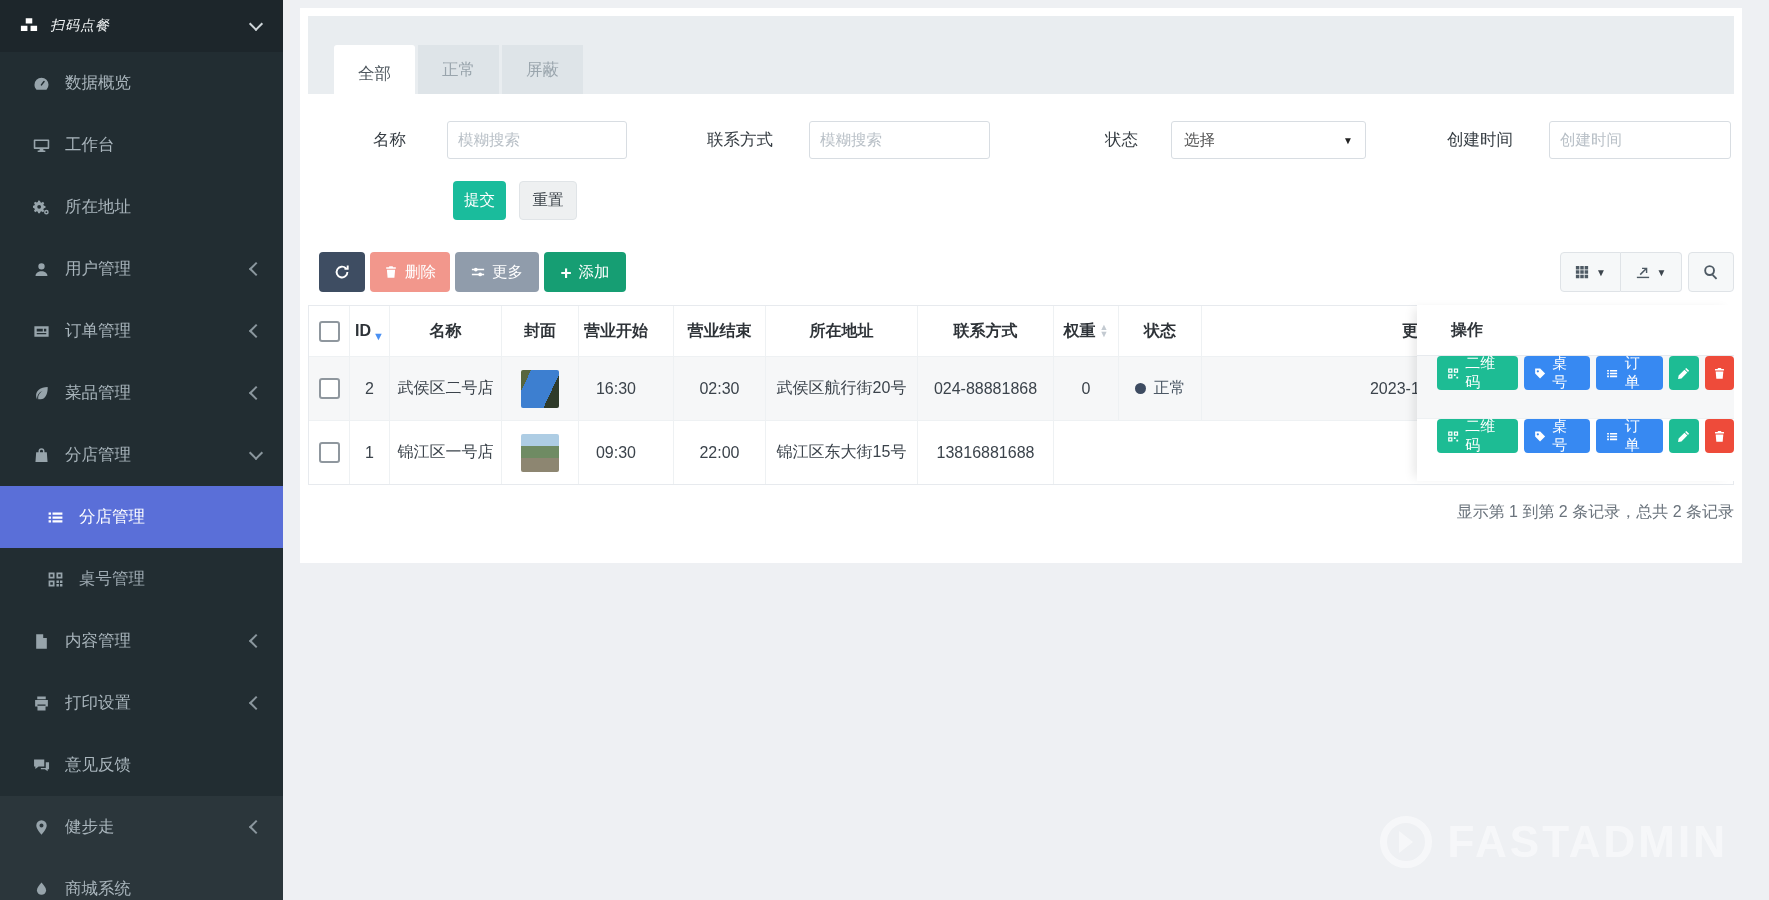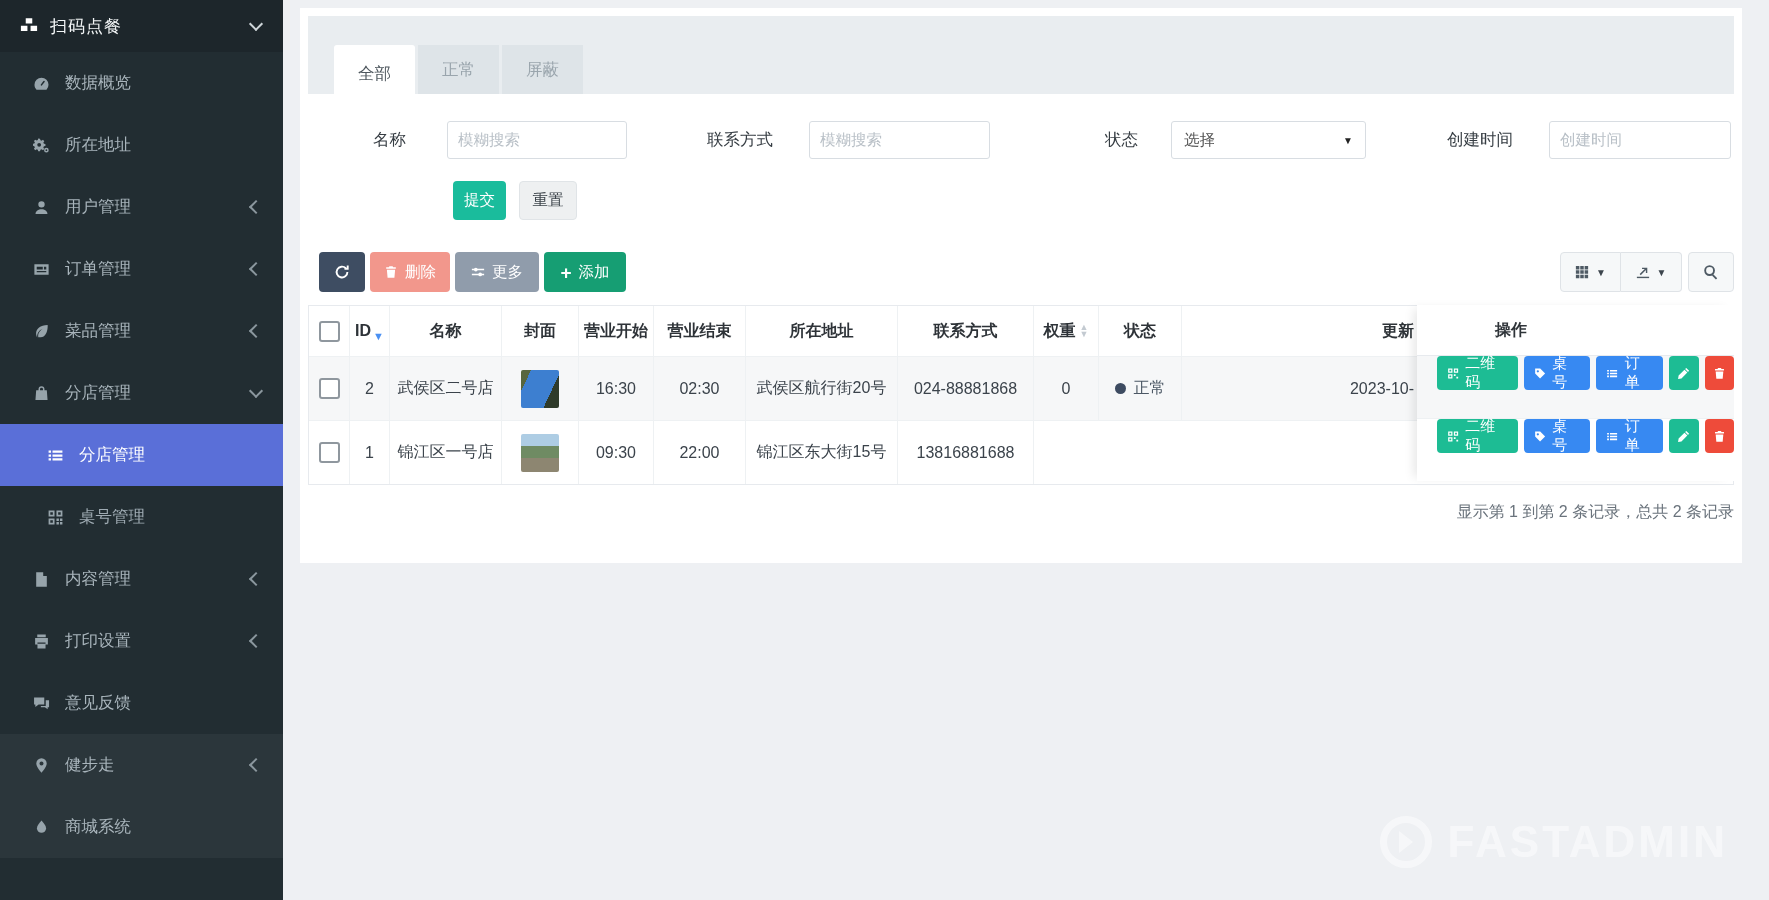--- a/index.html
+++ b/index.html
@@ -3,21 +3,21 @@
 <meta charset="utf-8">
 <style>
   html,body{margin:0;padding:0;width:1769px;height:900px;overflow:hidden;
     font-family:"Liberation Sans","DejaVu Sans",sans-serif;}
   .app{display:flex;width:1769px;height:900px;}
 
   
   .sidebar{width:283px;min-width:283px;height:900px;background:#222d32;overflow:hidden;}
   .brand{height:52px;background:#1d262b;display:flex;align-items:center;padding:0 22px 0 20px;color:#f2f5f6;}
   .brand .blogo{color:#fff;display:flex;margin-right:12px;}
-  .brand .btxt{font-size:17px;letter-spacing:1px;}
+  .brand .btxt{font-size:14px;letter-spacing:1px;font-style:italic;}
   .brand .chev{margin-left:auto;}
   .sitem{height:62px;display:flex;align-items:center;padding:0 22px 0 30px;color:#a9b5bc;cursor:pointer;}
   .sitem .sicon{width:22px;display:flex;justify-content:center;color:#97a4ab;margin-right:13px;}
   .sitem .slabel{font-size:16.5px;}
   .sitem .chev{margin-left:auto;}
   .sitem.sub{padding-left:44px;color:#9fabb3;}
   .sitem.active{background:#5a6fd8;color:#fff;}
   .sitem.active .sicon{color:#fff;}
   .sitem.alt{background:#2b363b;}
   svg{display:block;}
@@ -73,35 +73,35 @@
   
   .tblwrap{position:relative;margin-top:13px;width:1426px;}
   .tbl{width:1426px;border:1px solid #e7eaee;box-sizing:border-box;}
   .tr{display:flex;height:63px;border-top:1px solid #eef1f3;}
   .tr.th{height:50px;border-top:none;}
   .tr.stripe{background:#f6f7f8;}
   .td{display:flex;align-items:center;justify-content:center;box-sizing:border-box;border-left:1px solid #eef1f3;
       font-size:16px;color:#3b434b;overflow:hidden;}
   .td:first-child{border-left:none;}
   .tr.th .td{font-size:16px;color:#2e3338;font-weight:bold;}
-  .c0{width:40px;}.c1{width:40px;}.c2{width:112px;}.c3{width:77px;}.c4{width:75px;}.c5{width:92px;}
+  .c0{width:40px;}.c1{width:40px;}.c2{width:112px;}.c3{width:77px;}.c4{width:75px;}.c5{width:92px;margin-left:20px;}
   .c6{width:152px;}.c7{width:136px;}.c8{width:65px;}.c9{width:83px;}
   .c10{width:237px;justify-content:flex-end;padding-right:4px;}
   .cb{width:17px;height:17px;border:2px solid #8f979e;border-radius:3px;background:#fff;cursor:pointer;}
   .caret-id{color:#4a90f2;font-size:11px;margin-left:2px;margin-top:10px;}
   .sorts{display:flex;flex-direction:column;margin-left:4px;color:#c3cad1;font-size:9px;line-height:7px;}
   .cover{width:38px;height:38px;border-radius:2px;}
   .cover.c-sign{background:linear-gradient(115deg,#57663d 0 18%,#3d7fd0 18% 72%,#2f3b2a 72%);}
   .cover.c-bldg{background:linear-gradient(180deg,#aecde4 0 32%,#6f8b63 32% 64%,#8d8671 64%);}
   .dot{width:11px;height:11px;border-radius:50%;background:#3d4b61;margin-right:8px;}
   .statustxt{color:#4c5865;}
 
   .ops{position:absolute;top:0;right:0;width:317px;height:176px;background:#fff;
        box-shadow:-7px 0 10px -4px rgba(0,0,0,0.10);}
-  .ops .ohead{height:50px;display:flex;align-items:center;padding-left:78px;font-weight:bold;
+  .ops .ohead{height:50px;display:flex;align-items:center;padding-left:34px;font-weight:bold;
        font-size:16px;color:#2e3338;border-bottom:1px solid #e7eaee;}
   .ops .orow{height:63px;display:flex;padding-left:20px;gap:6px;box-sizing:border-box;}
   .ops .orow.stripe{background:#f6f7f8;border-bottom:1px solid #eef1f3;}
   .abtn{height:34px;border-radius:4px;color:#fff;display:inline-flex;align-items:center;gap:6px;
         padding:0 10px;font-size:15px;cursor:pointer;}
   .abtn svg{width:13px;height:13px;fill:currentColor;}
   .abtn.green{background:#1dbc94;}
   .abtn.blue{background:#3789f2;}
   .abtn.icon-only{width:31px;padding:0;justify-content:center;}
   .abtn.red{background:#ee4b3a;}
@@ -135,20 +135,28 @@
           <svg viewBox="0 0 16 16">
             <path d="M8 2.6A6.6 6.6 0 0 0 1.4 9.2c0 1.8.7 3.4 1.9 4.6h9.4a6.6 6.6 0 0 0 1.9-4.6A6.6 6.6 0 0 0 8 2.6z"></path>
             <rect x="7.3" y="4.6" width="1.4" height="5.4" rx=".7" transform="rotate(38 8 9.2)" fill="#222d32"></rect>
           </svg>
         </span>
       <span class="slabel">数据概览</span>
     </div>
     <div class="sitem">
       <span class="sicon">
           <svg viewBox="0 0 16 16" fill-rule="evenodd">
+            <path d="M1.5 2.3h13a.8.8 0 0 1 .8.8v7.3a.8.8 0 0 1-.8.8H9.6l.4 1.6h1.6v1.4H4.4v-1.4H6l.4-1.6H1.5a.8.8 0 0 1-.8-.8V3.1a.8.8 0 0 1 .8-.8zm.7 1.5v5.9h11.6V3.8z"></path>
+          </svg>
+        </span>
+      <span class="slabel">工作台</span>
+    </div>
+    <div class="sitem">
+      <span class="sicon">
+          <svg viewBox="0 0 16 16" fill-rule="evenodd">
             <path d="M6.6 1.6l.4 1.4c.4.1.7.3 1 .6l1.4-.9 1.2 1.2-.9 1.4c.3.3.5.6.6 1l1.4.4v1.7l-1.4.4c-.1.4-.3.7-.6 1l.9 1.4-1.2 1.2-1.4-.9-1 .6-.4 1.4H4.9l-.4-1.4a4 4 0 0 1-1-.6l-1.4.9L.9 11l.9-1.4-.6-1L-.2 8.2V6.5l1.4-.4.6-1-.9-1.4 1.2-1.2 1.4.9c.3-.3.6-.5 1-.6l.4-1.4zM5.8 5.6a1.8 1.8 0 1 0 0 3.6 1.8 1.8 0 0 0 0-3.6z"></path>
             <path d="M12.6 10.2a2.2 2.2 0 1 0 0 4.4 2.2 2.2 0 0 0 0-4.4zm0 1.4a.8.8 0 1 1 0 1.6.8.8 0 0 1 0-1.6z"></path>
           </svg>
         </span>
       <span class="slabel">所在地址</span>
     </div>
     <div class="sitem">
       <span class="sicon">
           <svg viewBox="0 0 16 16">
             <path d="M8 2a3 3 0 1 1 0 6 3 3 0 0 1 0-6zM2.4 14c0-2.8 2.6-4.4 5.6-4.4s5.6 1.6 5.6 4.4z"></path>

